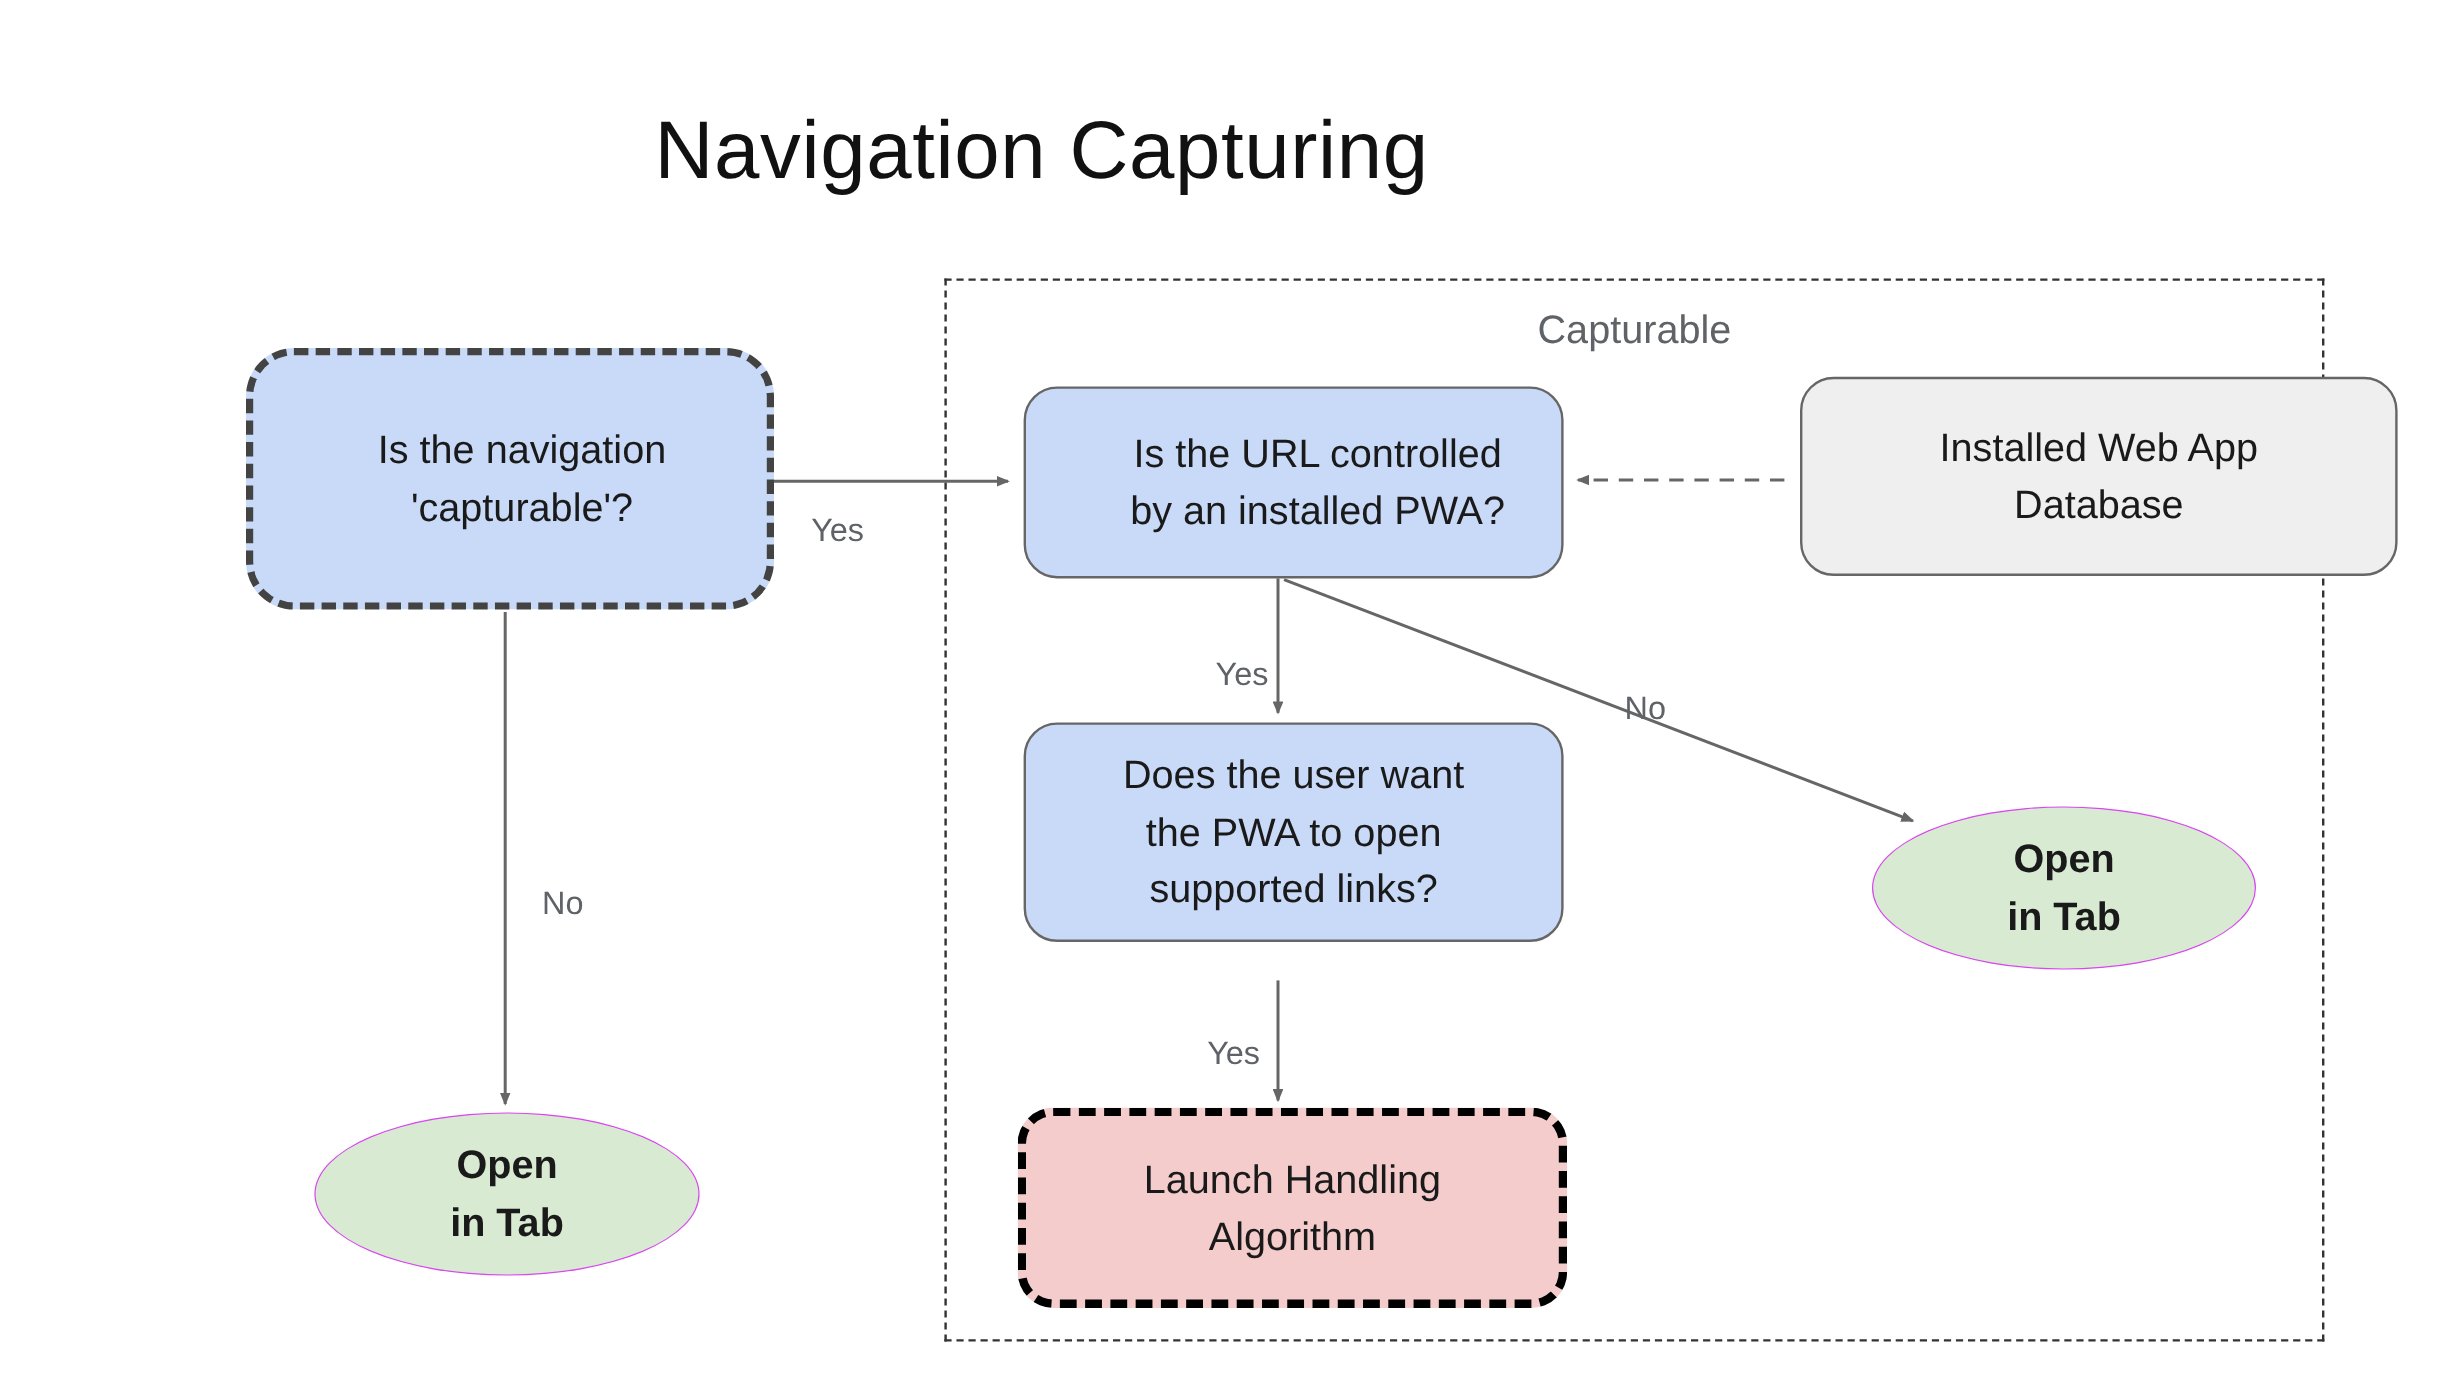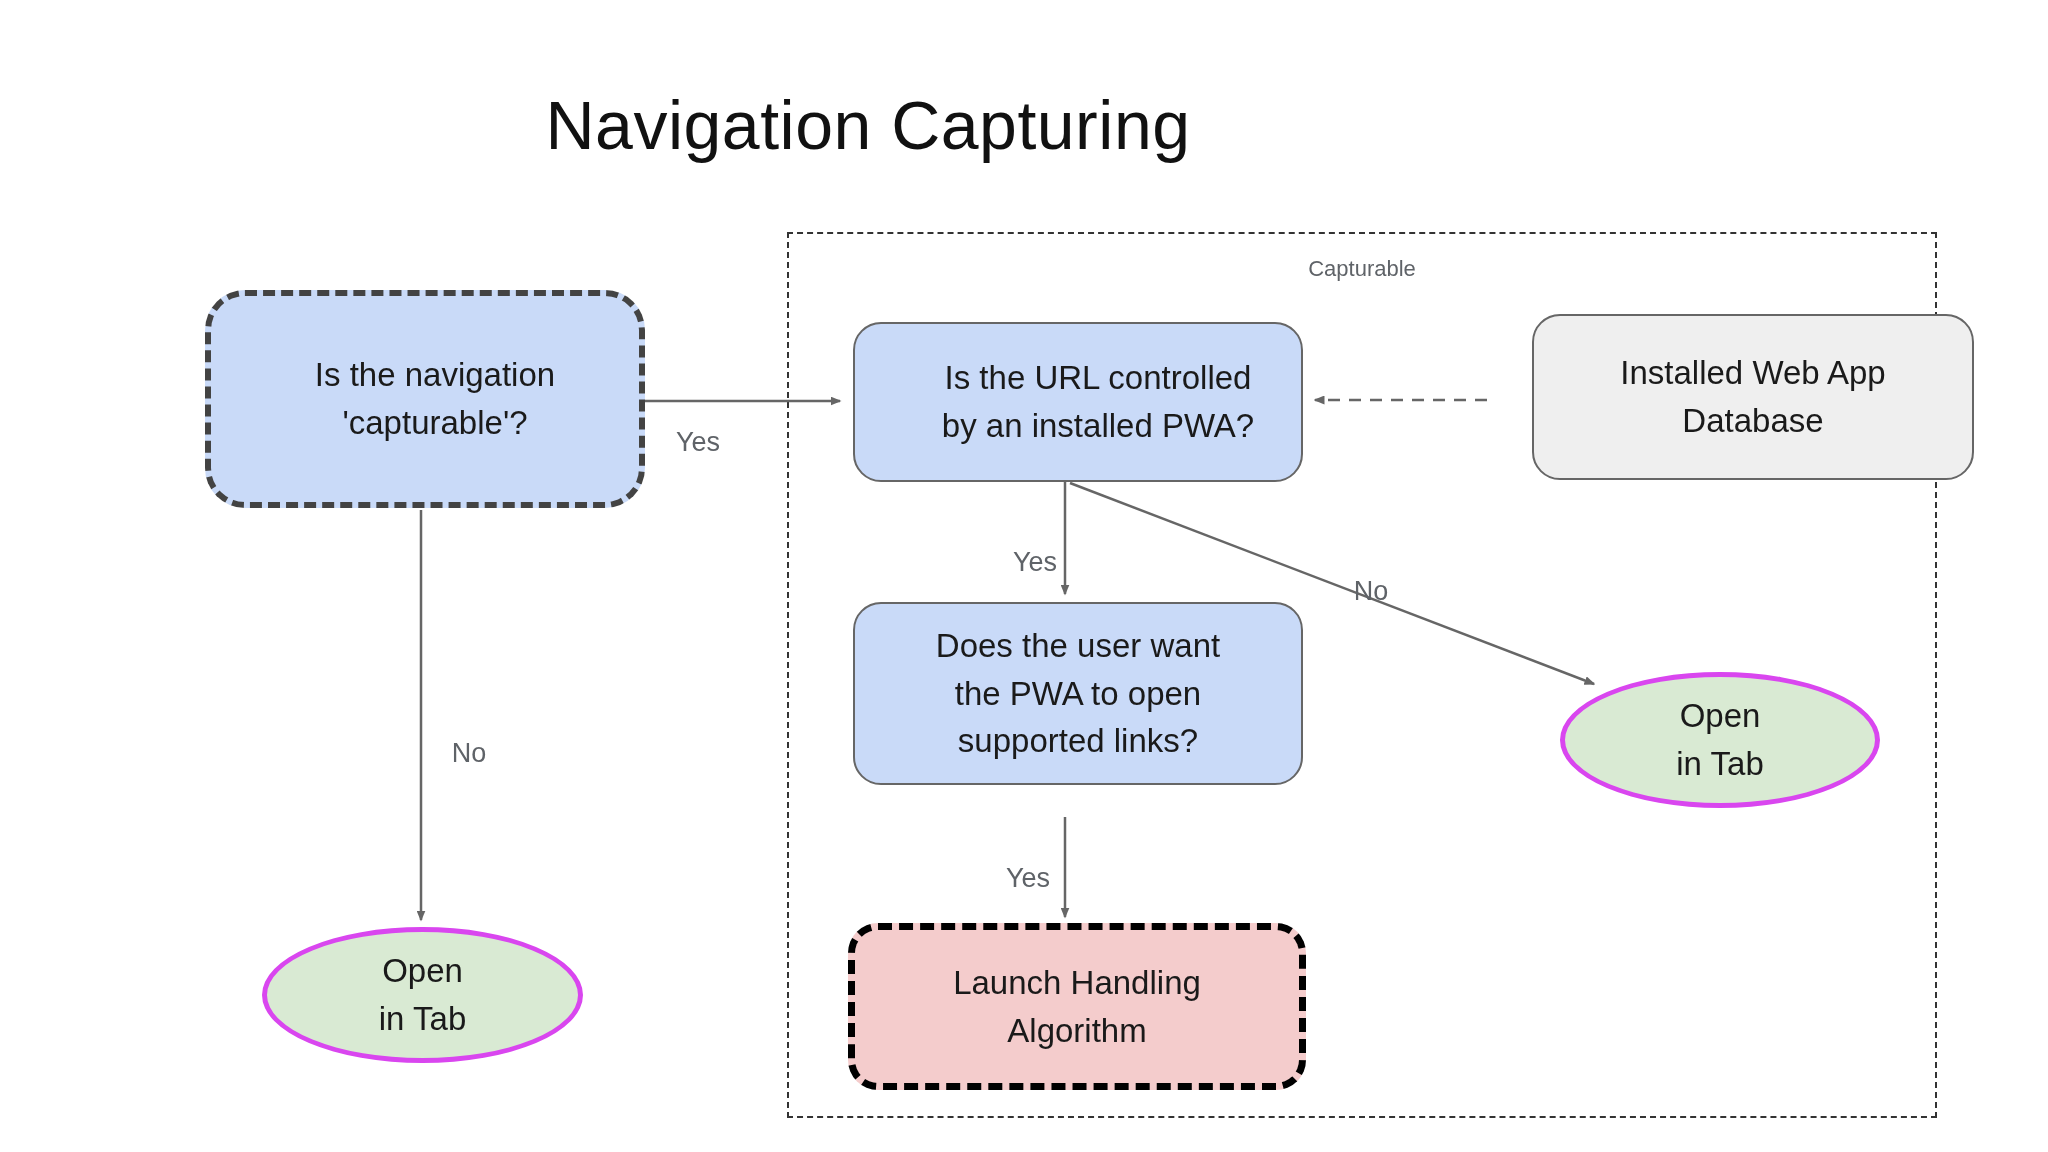--- a/index.html
+++ b/index.html
@@ -14,35 +14,35 @@
   .title{
     position:absolute; left:0; top:86px; width:1736px; text-align:center;
     font-size:68px; font-weight:400; letter-spacing:0.5px; color:#111;
   }
   .group{
     position:absolute; left:787px; top:232px; width:1150px; height:886px;
     border:2px dashed #333; box-sizing:border-box;
   }
   .group-label{
     position:absolute; left:0; top:22px; width:100%; text-align:center;
-    font-size:22px; color:var(--label-gray);
+    font-size:33px; color:var(--label-gray);
   }
   .node{
     position:absolute; display:flex; flex-direction:column; justify-content:center;
     align-items:center; text-align:center; box-sizing:border-box;
     font-size:33px; line-height:1.44; color:var(--text-dark);
   }
   .blue{background:var(--node-blue);}
   .gray{background:var(--node-gray);}
   .green{background:var(--node-green);}
   .pink{background:var(--node-pink);}
   .rect{border:2px solid var(--edge-gray); border-radius:28px;}
   .dashed-dark{border:6px dashed var(--dash-dark); border-radius:40px;padding-left:20px;}
   .dashed-black{border:7px dashed #000; border-radius:30px;}
-  .ellipse{border:5px solid #d946ef; border-radius:50%;}
+  .ellipse{border:1px solid #d946ef; border-radius:50%;font-weight:bold;}
   .edges{position:absolute; left:0; top:0; width:2048px; height:1152px; pointer-events:none;}
   .edge{stroke:var(--edge-gray); stroke-width:2.5; fill:none;}
   .edge.dashed{stroke-dasharray:12 9;}
   .edge-label{
     position:absolute; transform:translate(-50%,-50%); font-size:27px; color:var(--label-gray);
     white-space:nowrap;
   }
 </style>
 </head>
 <body>
@@ -72,21 +72,21 @@
   <div class="node blue dashed-dark" style="left:205px;top:290px;width:440px;height:218px;">
     <div>Is the navigation</div>
     <div>'capturable'?</div>
   </div>
 
   <div class="node blue rect" style="left:853px;top:322px;width:450px;height:160px;padding-left:40px;">
     <div>Is the URL controlled</div>
     <div>by an installed PWA?</div>
   </div>
 
-  <div class="node gray rect" style="left:1532px;top:314px;width:442px;height:166px;">
+  <div class="node gray rect" style="left:1500px;top:314px;width:498px;height:166px;">
     <div>Installed Web App</div>
     <div>Database</div>
   </div>
 
   <div class="node blue rect" style="left:853px;top:602px;width:450px;height:183px;">
     <div>Does the user want</div>
     <div>the PWA to open</div>
     <div>supported links?</div>
   </div>
 

